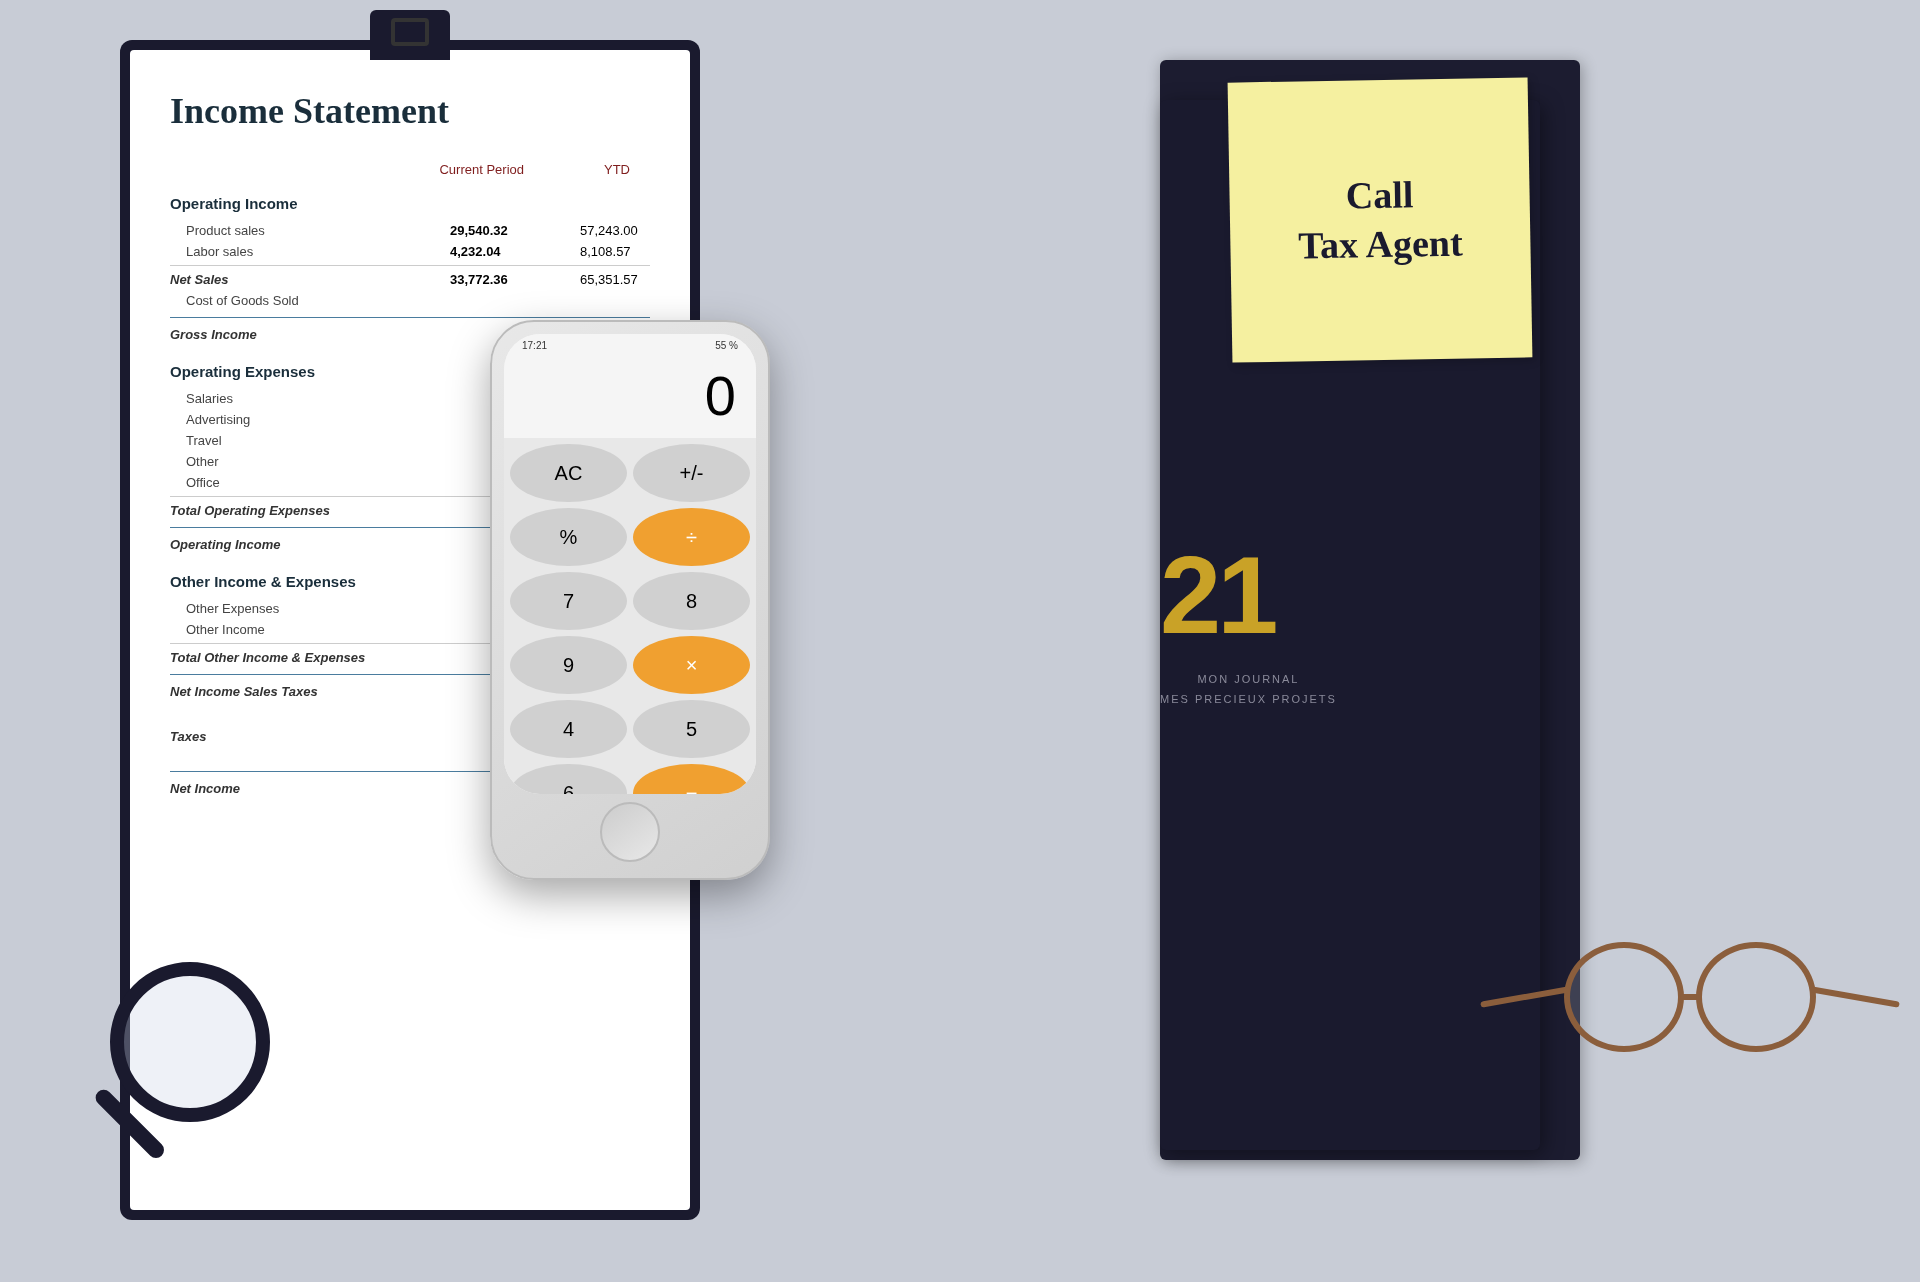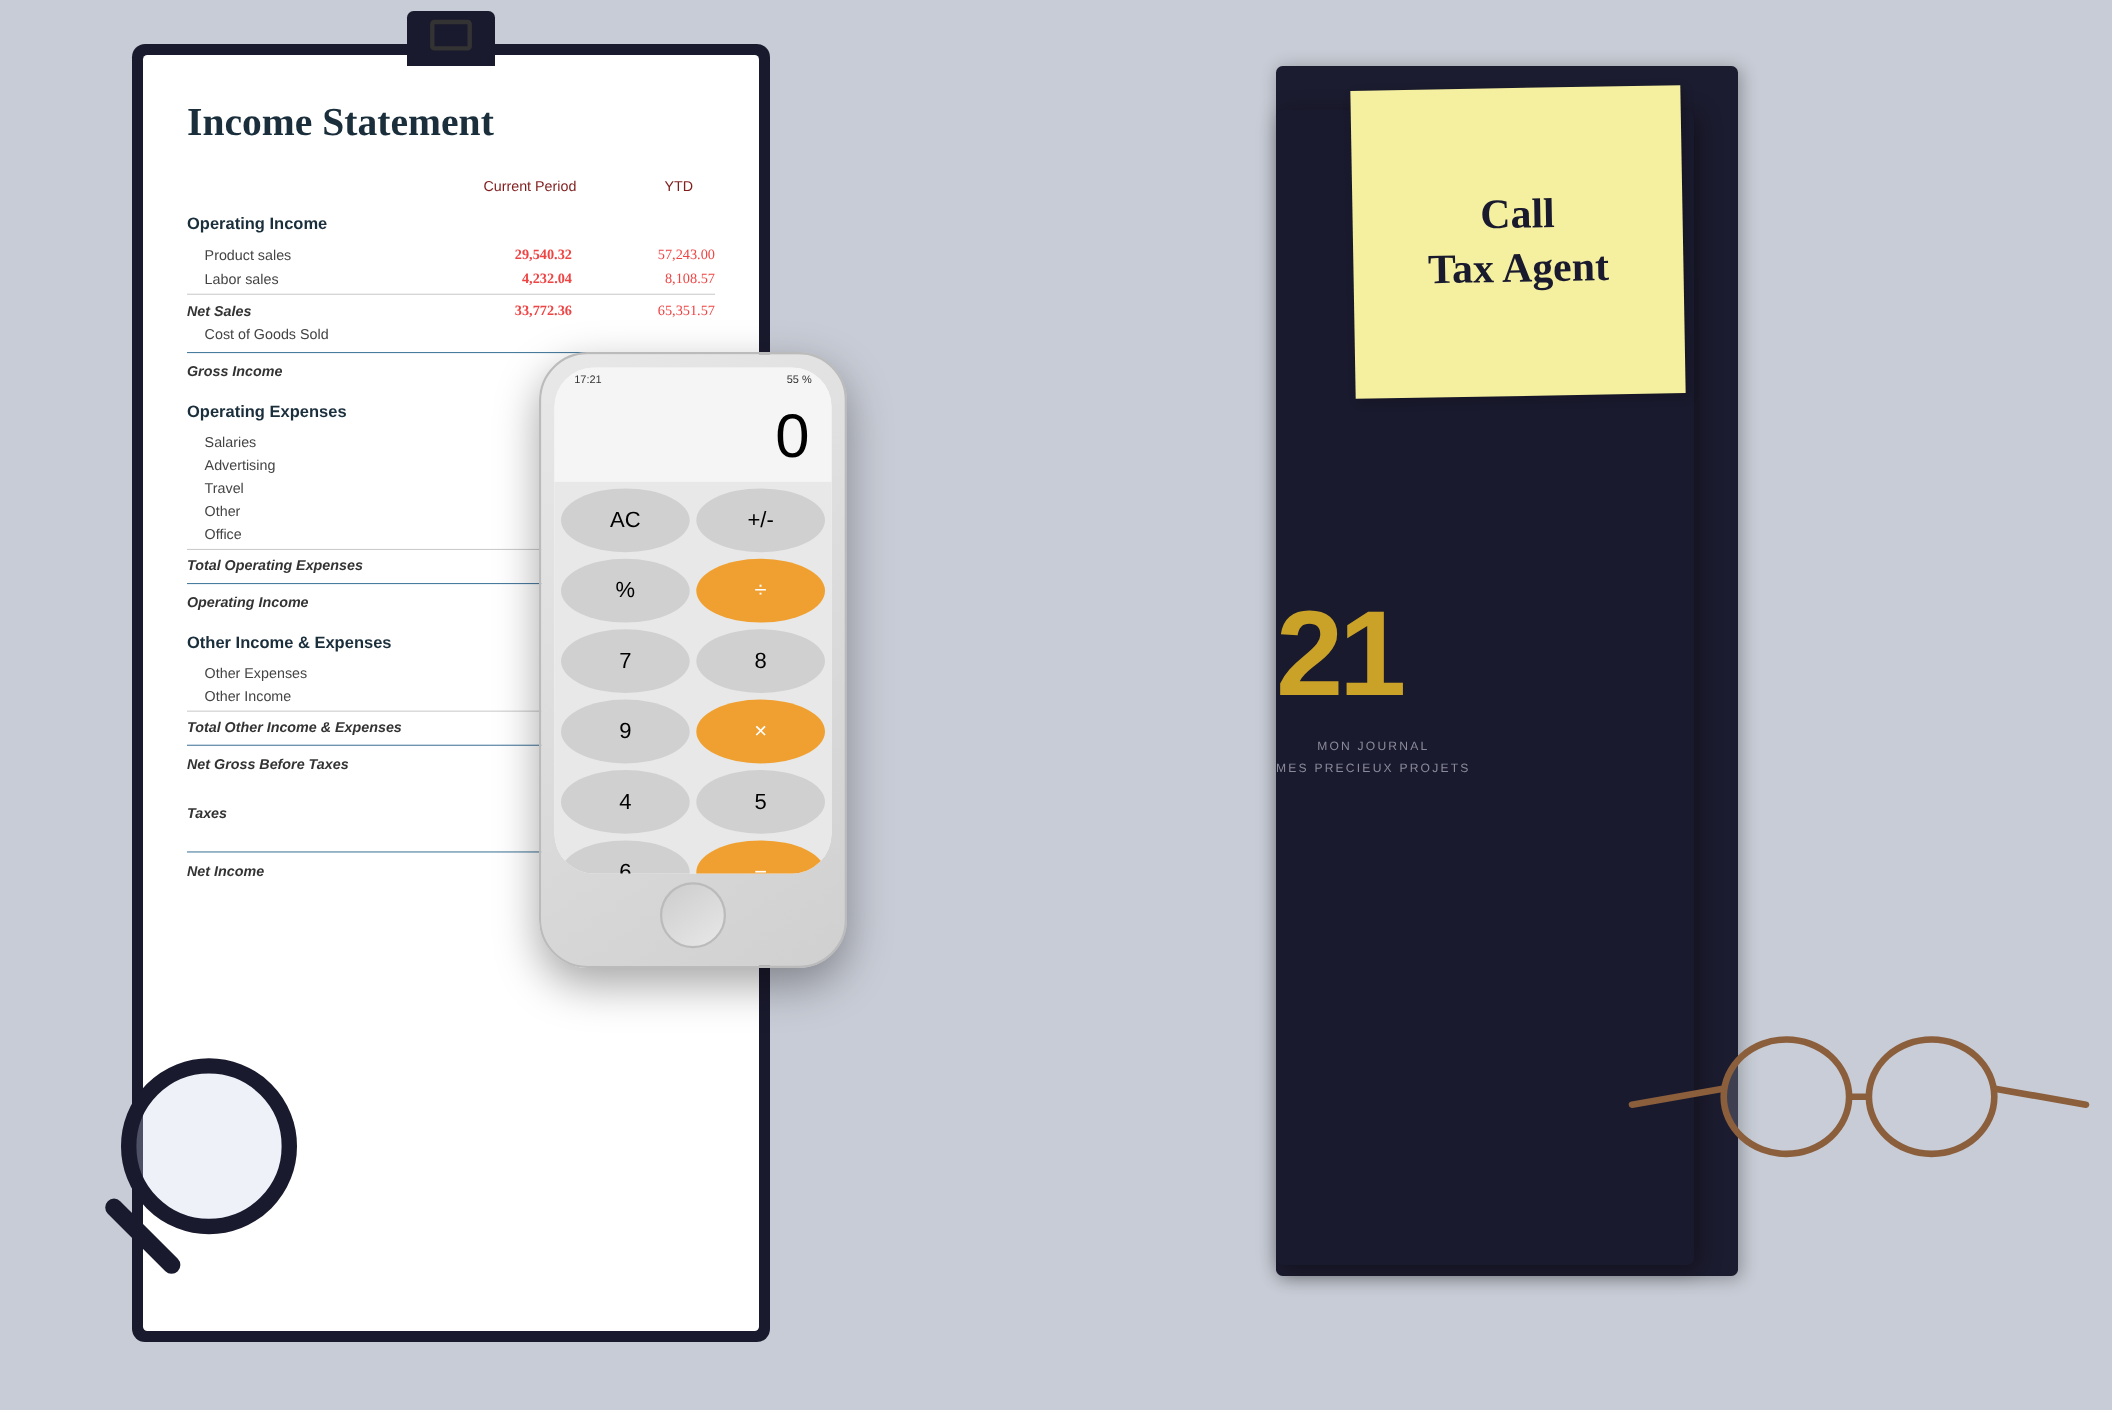--- a/index.html
+++ b/index.html
@@ -108,24 +108,22 @@
       padding-left: 0;
     }
 
     .doc-values {
       display: flex;
       gap: 60px;
     }
 
     .doc-value {
       font-size: 13px;
-      color: #ef4444;
+      color: #000000;
       width: 70px;
-      text-align: right;
-      font-family: Liberation Serif, serif;
     }
 
     .doc-value.bold {
       font-weight: 700;
     }
 
     .doc-divider {
       border: none;
       border-top: 1px solid #4a7c9e;
       margin: 6px 0;
@@ -436,21 +434,21 @@
       </div>
       <div class="doc-row">
         <span class="doc-row-label">Other Income</span>
       </div>
       <hr class="doc-divider-thin">
       <div class="doc-row">
         <span class="doc-row-label italic">Total Other Income &amp; Expenses</span>
       </div>
       <hr class="doc-divider">
       <div class="doc-row">
-        <span class="doc-row-label italic">Net Gross Before Taxes</span>
+        <span class="doc-row-label italic">Net Income Sales Taxes</span>
       </div>
     </div>
 
     <div style="margin-top:24px;">
       <div class="doc-row">
         <span class="doc-row-label italic">Taxes</span>
       </div>
     </div>
 
     <div style="margin-top:24px;">

